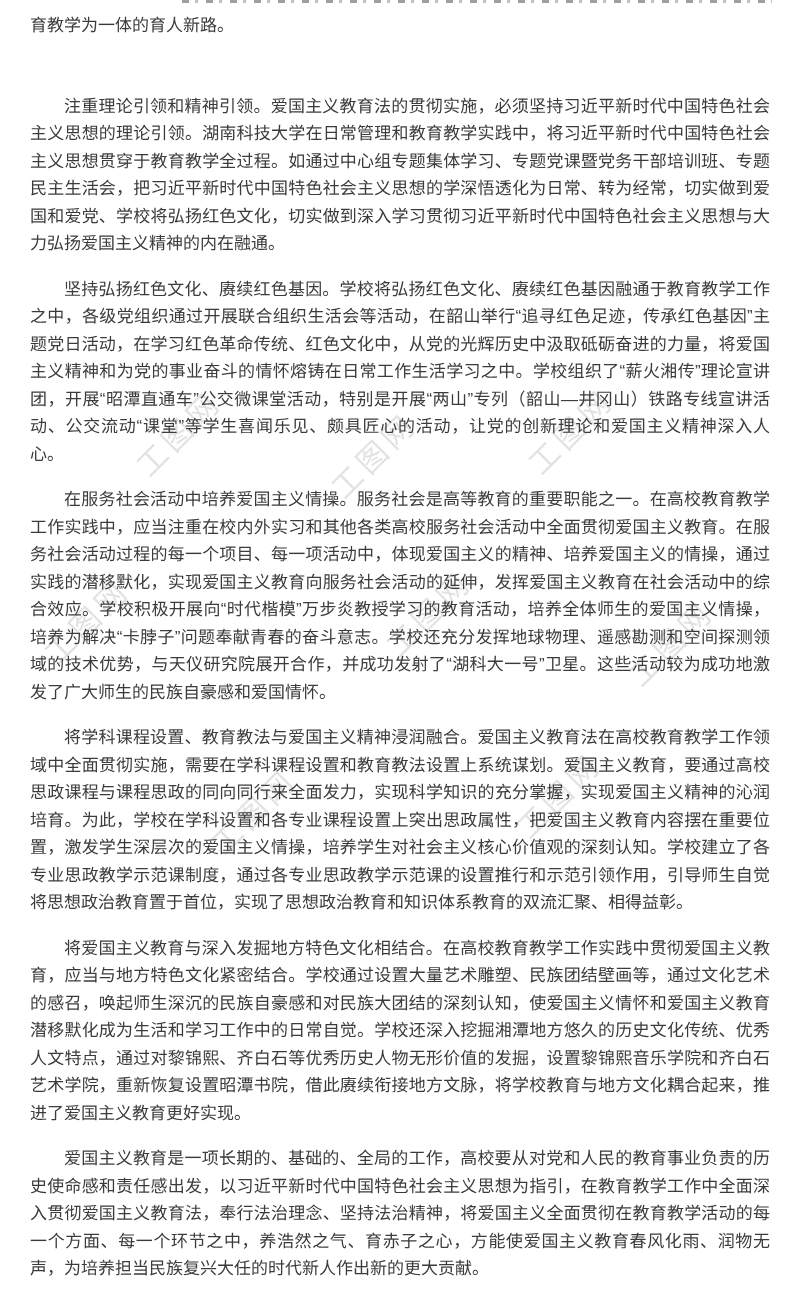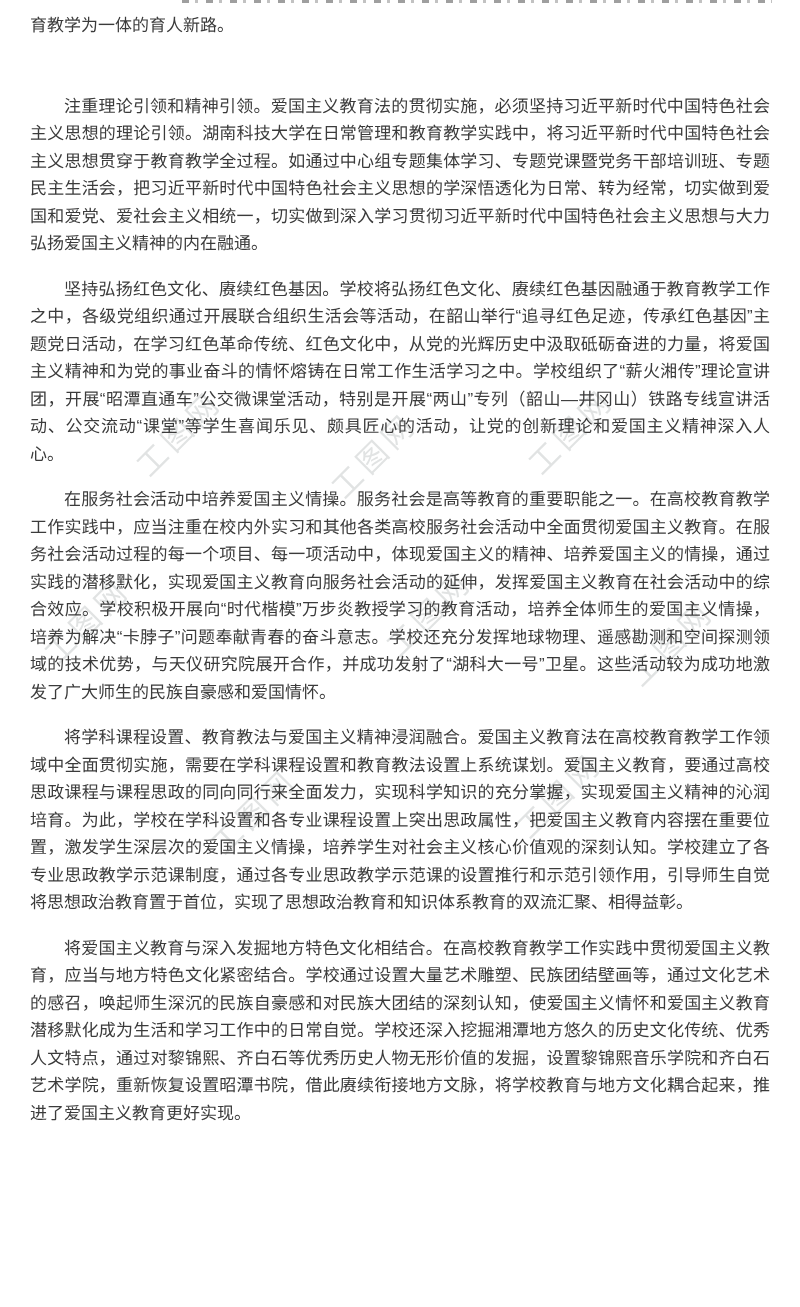--- a/index.html
+++ b/index.html
@@ -79,20 +79,21 @@
     <span class="wm" style="left:517px; top:408px;">工图网</span>
     <span class="wm" style="left:33px;  top:598px;">工图网</span>
     <span class="wm" style="left:375px; top:590px;">工图网</span>
     <span class="wm" style="left:617px; top:620px;">工图网</span>
     <span class="wm" style="left:200px; top:788px;">工图网</span>
     <span class="wm" style="left:505px; top:772px;">工图网</span>
   </div>
 
   <div class="doc">
     <p class="cont">育教学为一体的育人新路。</p>
-    <p>注重理论引领和精神引领。爱国主义教育法的贯彻实施，必须坚持习近平新时代中国特色社会主义思想的理论引领。湖南科技大学在日常管理和教育教学实践中，将习近平新时代中国特色社会主义思想贯穿于教育教学全过程。如通过中心组专题集体学习、专题党课暨党务干部培训班、专题民主生活会，把习近平新时代中国特色社会主义思想的学深悟透化为日常、转为经常，切实做到爱国和爱党、爱社会主义相统一，切实做到深入学习贯彻习近平新时代中国特色社会主义思想与大力弘扬爱国主义精神的内在融通。</p>
+    <p>注重理论引领和精神引领。爱国主义教育法的贯彻实施，必须坚持习近平新时代中国特色社会主义思想的理论引领。湖南科技大学在日常管理和教育教学实践中，将习近平新时代中国特色社会主义思想贯穿于教育教学全过程。如通过中心组专题集体学习、专题党课暨党务干部培训班、专题民主生活会，把习近平新时代中国特色社会主义思想的学深悟透化为日常、转为经常，切实做到爱国和爱党、学校将弘扬红色文化，切实做到深入学习贯彻习近平新时代中国特色社会主义思想与大力弘扬爱国主义精神的内在融通。</p>
     <p>坚持弘扬红色文化、赓续红色基因。学校将弘扬红色文化、赓续红色基因融通于教育教学工作之中，各级党组织通过开展联合组织生活会等活动，在韶山举行“追寻红色足迹，传承红色基因”主题党日活动，在学习红色革命传统、红色文化中，从党的光辉历史中汲取砥砺奋进的力量，将爱国主义精神和为党的事业奋斗的情怀熔铸在日常工作生活学习之中。学校组织了“薪火湘传”理论宣讲团，开展“昭潭直通车”公交微课堂活动，特别是开展“两山”专列（韶山—井冈山）铁路专线宣讲活动、公交流动“课堂”等学生喜闻乐见、颇具匠心的活动，让党的创新理论和爱国主义精神深入人心。</p>
     <p>在服务社会活动中培养爱国主义情操。服务社会是高等教育的重要职能之一。在高校教育教学工作实践中，应当注重在校内外实习和其他各类高校服务社会活动中全面贯彻爱国主义教育。在服务社会活动过程的每一个项目、每一项活动中，体现爱国主义的精神、培养爱国主义的情操，通过实践的潜移默化，实现爱国主义教育向服务社会活动的延伸，发挥爱国主义教育在社会活动中的综合效应。学校积极开展向“时代楷模”万步炎教授学习的教育活动，培养全体师生的爱国主义情操，培养为解决“卡脖子”问题奉献青春的奋斗意志。学校还充分发挥地球物理、遥感勘测和空间探测领域的技术优势，与天仪研究院展开合作，并成功发射了“湖科大一号”卫星。这些活动较为成功地激发了广大师生的民族自豪感和爱国情怀。</p>
     <p>将学科课程设置、教育教法与爱国主义精神浸润融合。爱国主义教育法在高校教育教学工作领域中全面贯彻实施，需要在学科课程设置和教育教法设置上系统谋划。爱国主义教育，要通过高校思政课程与课程思政的同向同行来全面发力，实现科学知识的充分掌握，实现爱国主义精神的沁润培育。为此，学校在学科设置和各专业课程设置上突出思政属性，把爱国主义教育内容摆在重要位置，激发学生深层次的爱国主义情操，培养学生对社会主义核心价值观的深刻认知。学校建立了各专业思政教学示范课制度，通过各专业思政教学示范课的设置推行和示范引领作用，引导师生自觉将思想政治教育置于首位，实现了思想政治教育和知识体系教育的双流汇聚、相得益彰。</p>
     <p>将爱国主义教育与深入发掘地方特色文化相结合。在高校教育教学工作实践中贯彻爱国主义教育，应当与地方特色文化紧密结合。学校通过设置大量艺术雕塑、民族团结壁画等，通过文化艺术的感召，唤起师生深沉的民族自豪感和对民族大团结的深刻认知，使爱国主义情怀和爱国主义教育潜移默化成为生活和学习工作中的日常自觉。学校还深入挖掘湘潭地方悠久的历史文化传统、优秀人文特点，通过对黎锦熙、齐白石等优秀历史人物无形价值的发掘，设置黎锦熙音乐学院和齐白石艺术学院，重新恢复设置昭潭书院，借此赓续衔接地方文脉，将学校教育与地方文化耦合起来，推进了爱国主义教育更好实现。</p>
+    <p>爱国主义教育是一项长期的、基础的、全局的工作，高校要从对党和人民的教育事业负责的历史使命感和责任感出发，以习近平新时代中国特色社会主义思想为指引，在教育教学工作中全面深入贯彻爱国主义教育法，奉行法治理念、坚持法治精神，将爱国主义全面贯彻在教育教学活动的每一个方面、每一个环节之中，养浩然之气、育赤子之心，方能使爱国主义教育春风化雨、润物无声，为培养担当民族复兴大任的时代新人作出新的更大贡献。</p>
   </div>
 
 </div>
 
 </body></html>

